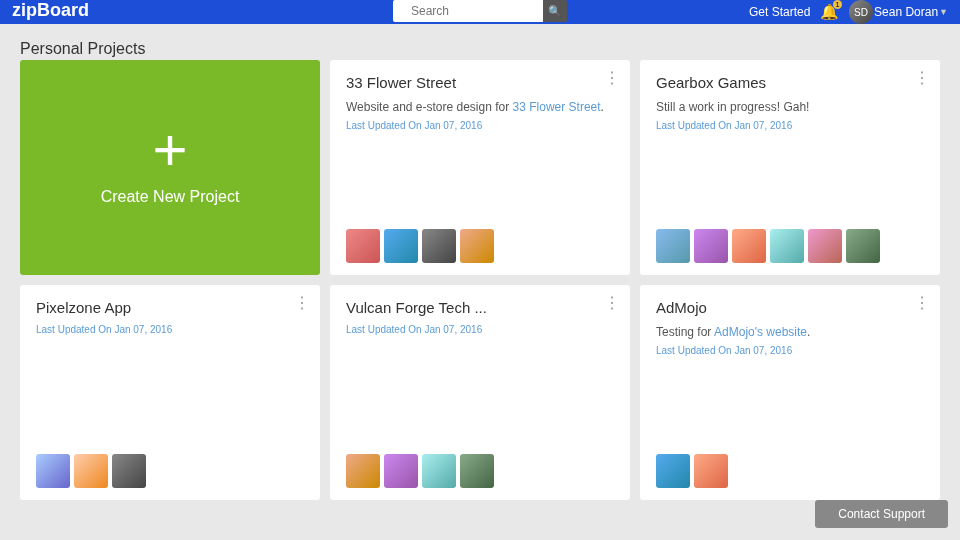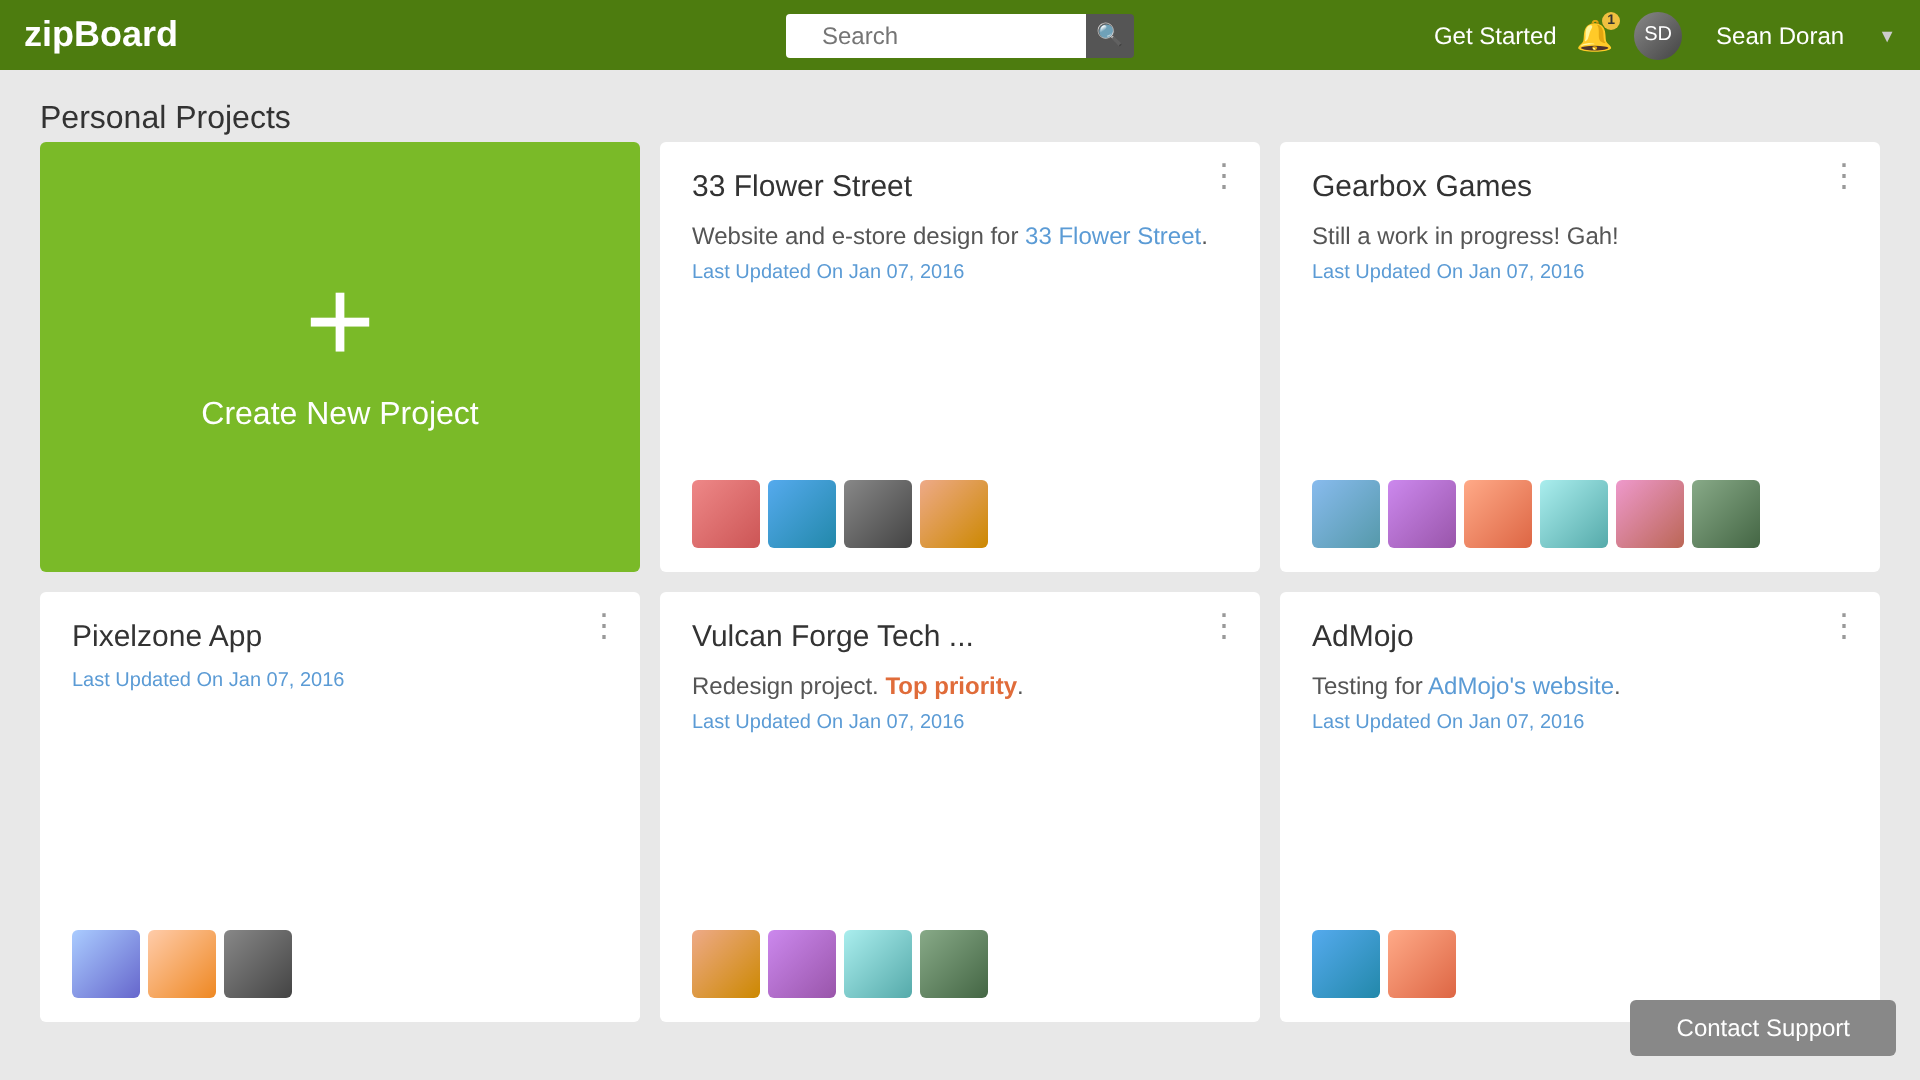--- a/index.html
+++ b/index.html
@@ -8,24 +8,23 @@
       background: #e8e8e8;
       width: 960px;
       height: 540px;
       overflow: hidden;
       font-size: 13px;
       color: #333;
     }
 
     
     .header {
-      background: #4d7c0f;
-      height: 35px;
-      display: flex;
-      align-items: center;
+      background: #1d4ed8;
+      height: 24px;
+      display: flex;
       padding: 0 12px;
       position: relative;
     }
     .logo {
       color: white;
       font-size: 18px;
       font-weight: 300;
       letter-spacing: 0;
     }
     .logo span {
@@ -93,21 +92,21 @@
       font-size: 7px;
       display: flex;
       align-items: center;
       justify-content: center;
       color: #333;
       font-weight: bold;
     }
     .user-info {
       display: flex;
       align-items: center;
-      gap: 17px;
+      gap: 1px;
       cursor: pointer;
       color: white;
       font-size: 12px;
     }
     .user-avatar {
       width: 24px;
       height: 24px;
       border-radius: 50%;
       background: #888;
       overflow: hidden;
@@ -334,23 +333,20 @@
       <div class="card-avatars">
         <div class="avatar-img av11"></div>
         <div class="avatar-img av12"></div>
         <div class="avatar-img av3"></div>
       </div>
     </div>
 
     <div class="project-card">
       <span class="card-menu">⋮</span>
       <div class="card-title">Vulcan Forge Tech ...</div>
-      <div class="card-desc">
-        Redesign project. <span class="priority">Top priority</span>.
-      </div>
       <div class="card-updated">Last Updated On Jan 07, 2016</div>
       <div class="card-avatars">
         <div class="avatar-img av4"></div>
         <div class="avatar-img av6"></div>
         <div class="avatar-img av8"></div>
         <div class="avatar-img av10"></div>
       </div>
     </div>
 
     <div class="project-card">

